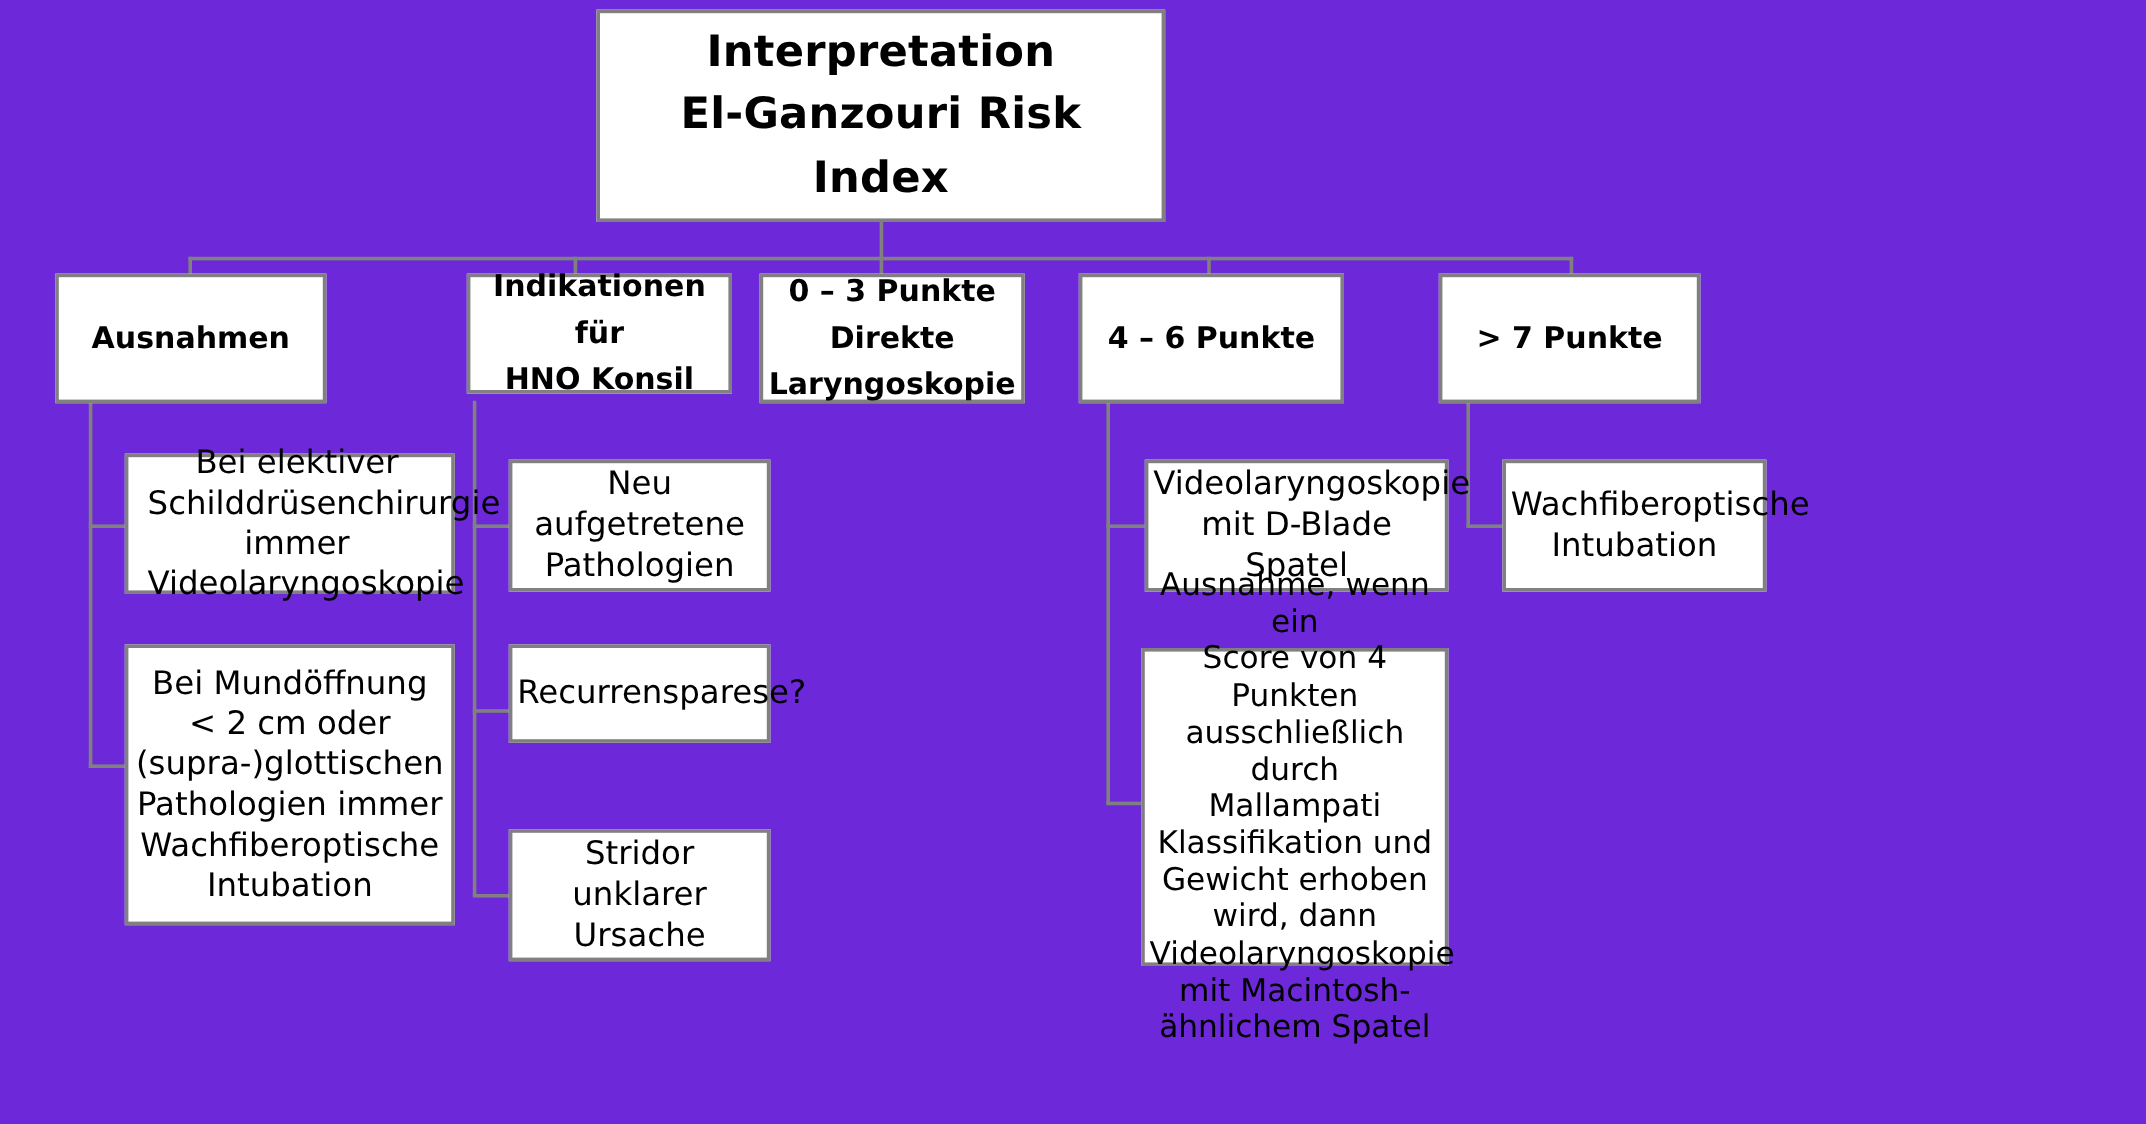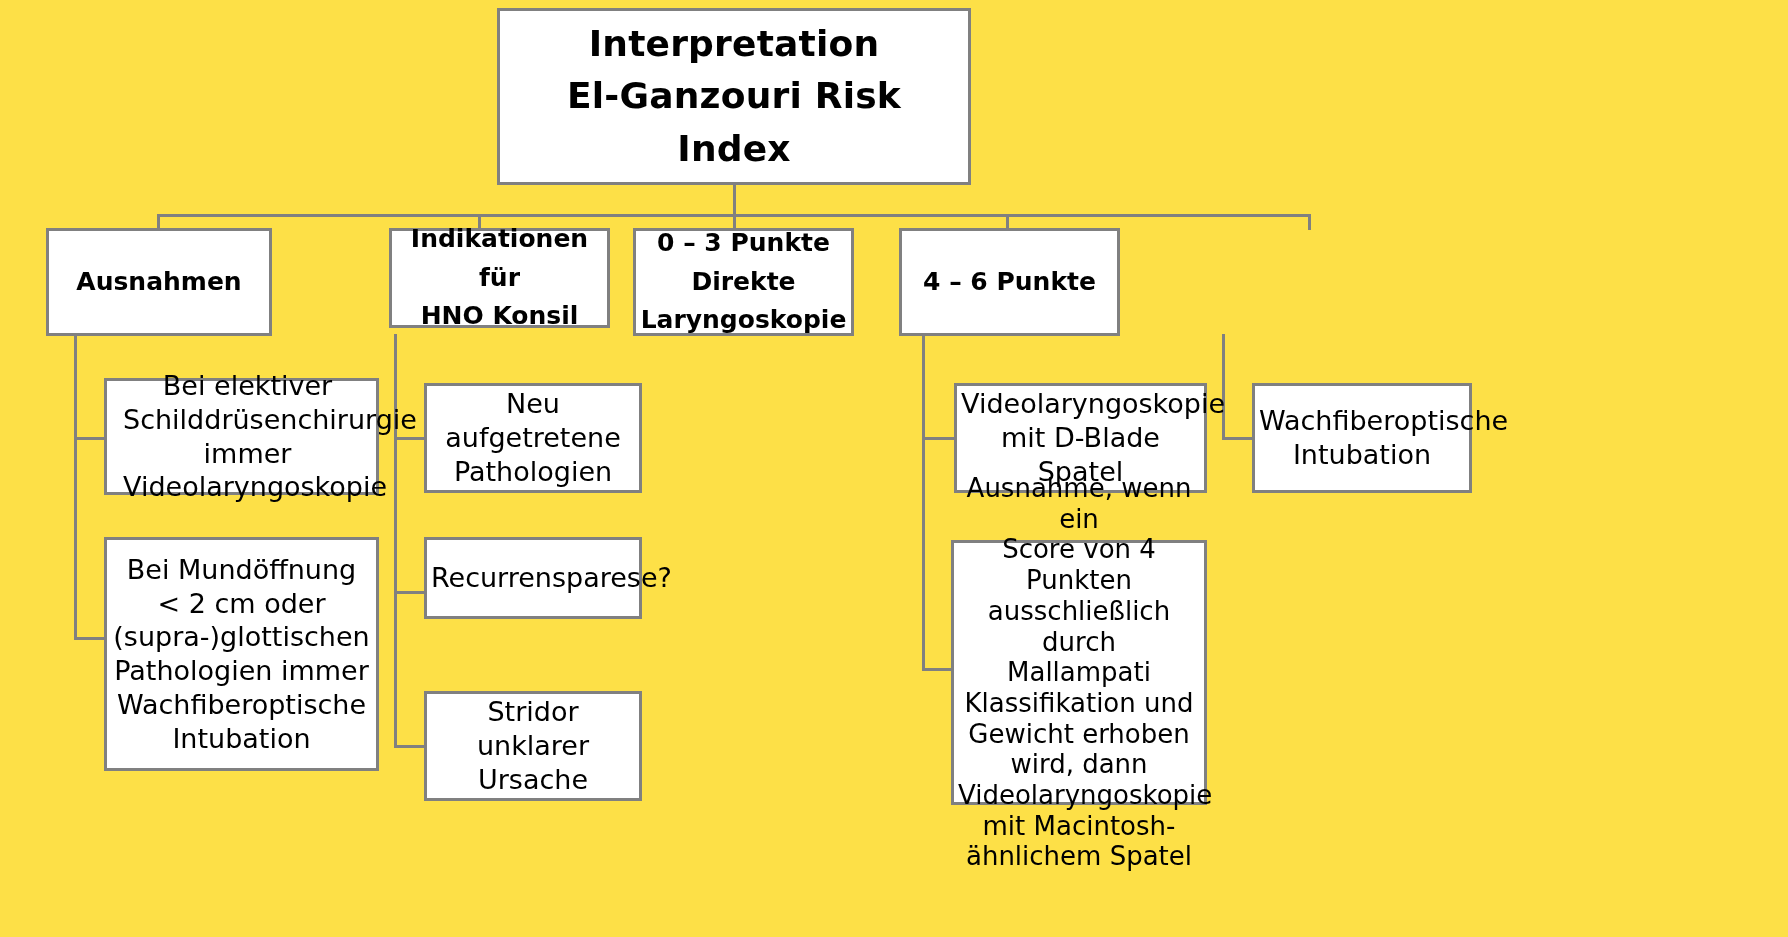--- a/index.html
+++ b/index.html
@@ -7,21 +7,21 @@
     padding: 0;
     background: #ffffff;
   }
   body {
     font-family: "DejaVu Sans", sans-serif;
   }
   #canvas {
     position: relative;
     width: 1788px;
     height: 937px;
-    background: #fde047;
+    background: #6d28d9;
     overflow: hidden;
   }
   .box {
     position: absolute;
     box-sizing: border-box;
     border: 3px solid #808080;
     background: #ffffff;
     display: flex;
     align-items: center;
     justify-content: center;
@@ -112,20 +112,23 @@
   <div class="box lvl2-box" style="left:633px; top:228px; width:221px; height:108px;">
     <div class="txt">0 – 3 Punkte
 Direkte
 Laryngoskopie</div>
   </div>
 
   <div class="box lvl2-box" style="left:899px; top:228px; width:221px; height:108px;">
     <div class="txt">4 – 6 Punkte</div>
   </div>
 
+  <div class="box lvl2-box" style="left:1199px; top:228px; width:218px; height:108px;">
+    <div class="txt">&gt; 7 Punkte</div>
+  </div>
 
   <div class="box leaf-box" style="left:104px; top:378px; width:275px; height:117px;padding-left:12px;">
     <div class="txt">Bei elektiver
 Schilddrüsenchirurgie
 immer
 Videolaryngoskopie</div>
   </div>
 
   <div class="box leaf-box" style="left:104px; top:537px; width:275px; height:234px;justify-content:center;">
     <div class="txt">Bei Mundöffnung

